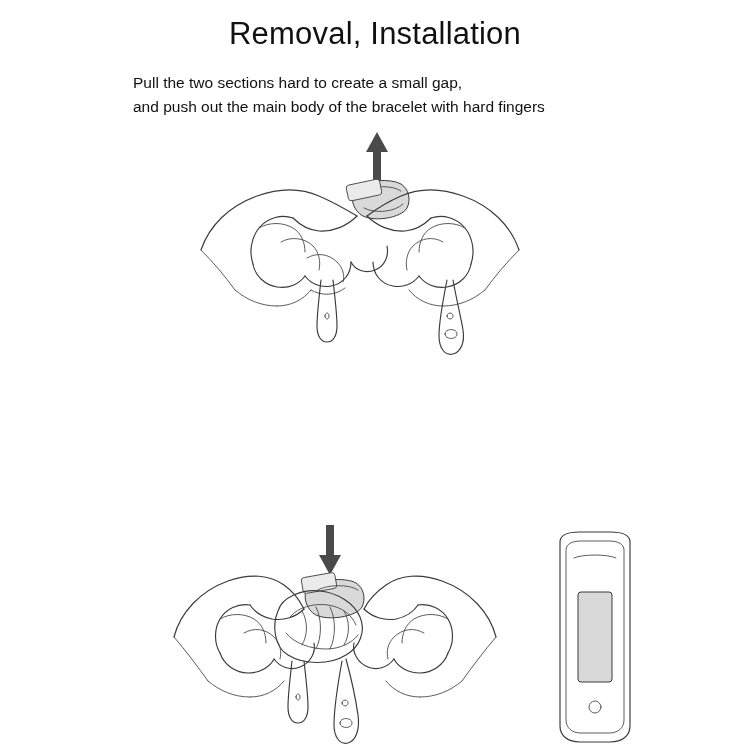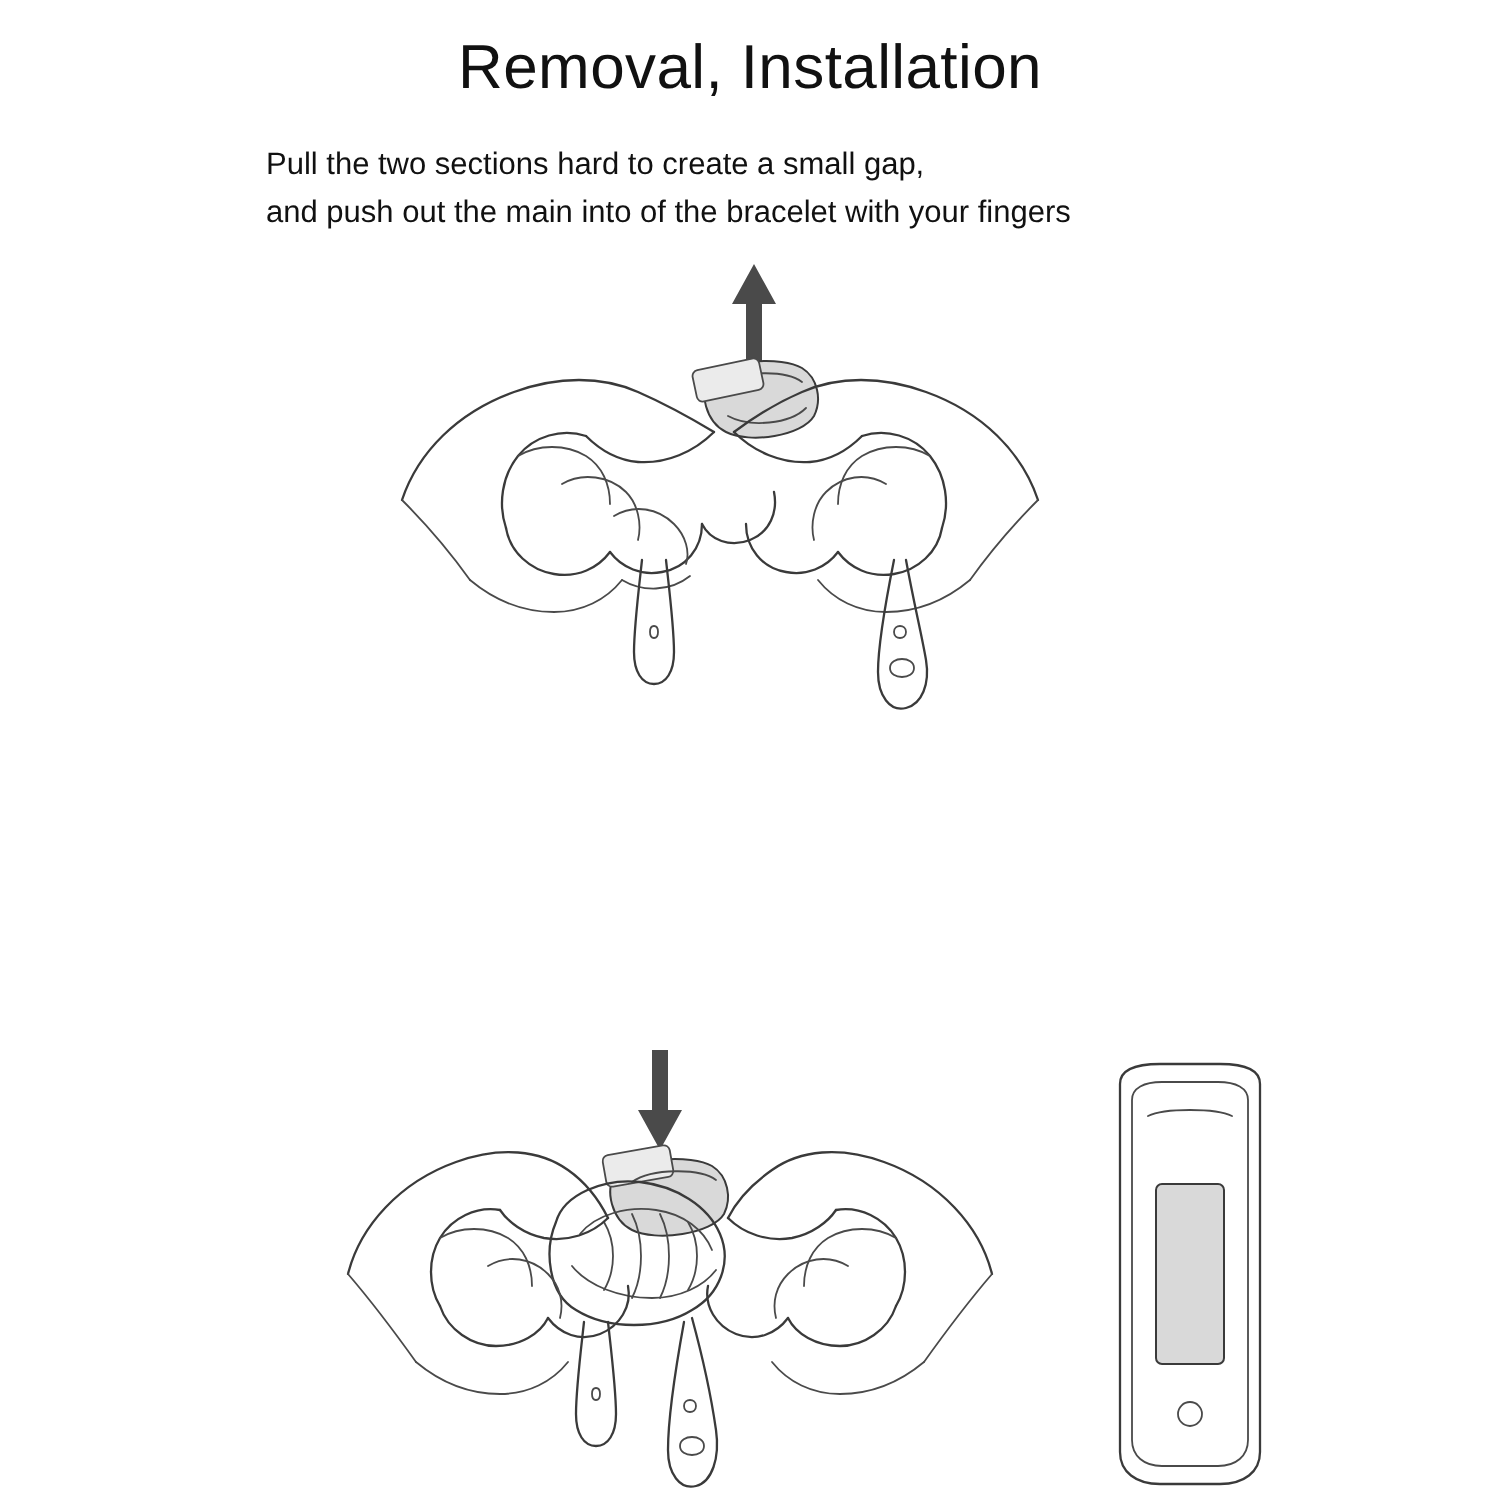--- a/index.html
+++ b/index.html
@@ -99,21 +99,21 @@
   }
 </style>
 </head>
 <body>
 
 <div class="page">
 
   <div class="title">Removal, Installation</div>
 
   <div class="step-text step1-text">Pull the two sections hard to create a small gap,
-and push out the main into of the bracelet with your fingers</div>
+and push out the main body of the bracelet with hard fingers</div>
 
   <div class="illus illus-1">
     <svg viewBox="0 0 330 260" width="330" height="260" aria-hidden="true">
 
       <g>
         <path class="arrow" d="M182 2 L193 22 L186 22 L186 52 L178 52 L178 22 L171 22 Z"></path>
       </g>
 
       <path class="shade" d="M160 58 C168 50 196 48 206 54 C214 59 216 70 212 78 C206 88 180 92 168 86 C158 81 154 66 160 58 Z"></path>
       <path class="ln-thin" d="M166 62 C176 55 198 55 206 61"></path>

